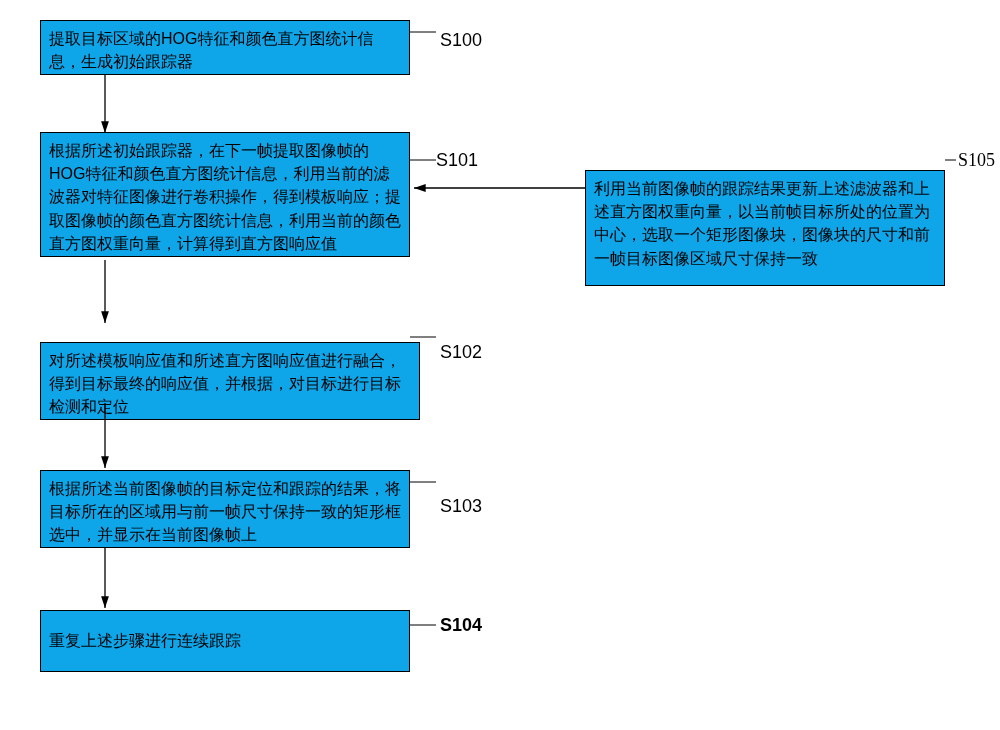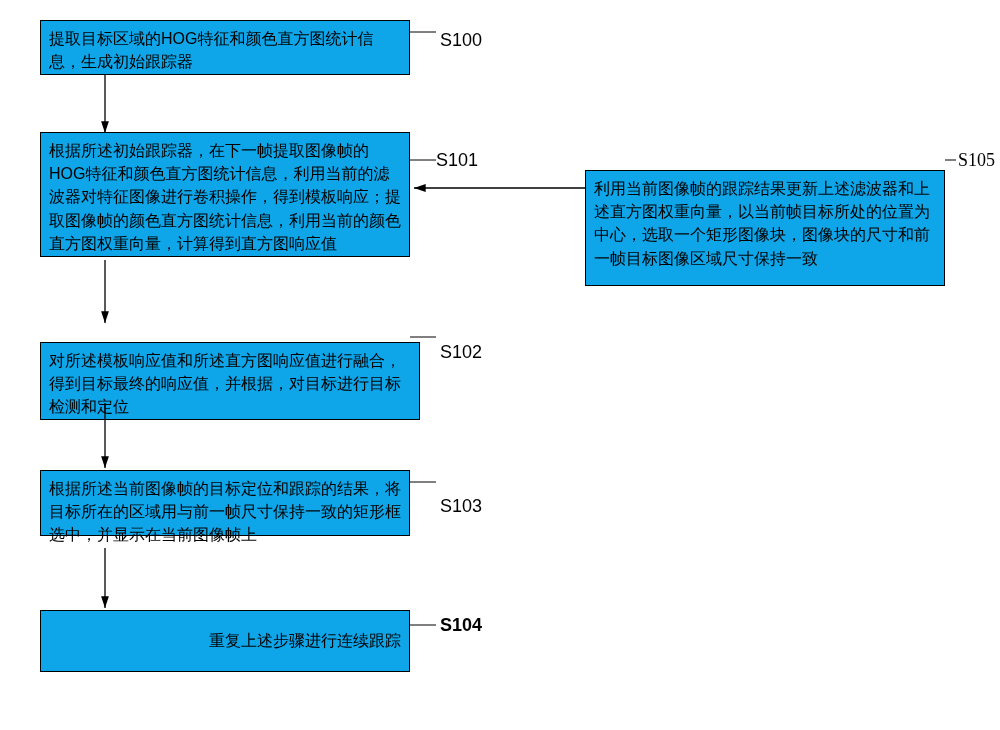--- a/index.html
+++ b/index.html
@@ -49,26 +49,26 @@
 <div class="box" style="left:585px; top:138px; width:360px; height:116px;margin-top:32px;">
   <span>利用当前图像帧的跟踪结果更新上述滤波器和上述直方图权重向量，以当前帧目标所处的位置为中心，选取一个矩形图像块，图像块的尺寸和前一帧目标图像区域尺寸保持一致</span>
 </div>
 <div class="step-label" style="left:958px; top:150px;font-family:Liberation Serif, serif;">S105</div>
 
 <div class="box" style="left:40px; top:342px; width:380px; height:78px;">
   <span>对所述模板响应值和所述直方图响应值进行融合，得到目标最终的响应值，并根据，对目标进行目标检测和定位</span>
 </div>
 <div class="step-label" style="left:440px; top:342px;">S102</div>
 
-<div class="box" style="left:40px; top:470px; width:370px; height:66px;">
+<div class="box" style="left:40px; top:470px; width:370px; height:78px;">
   <span>根据所述当前图像帧的目标定位和跟踪的结果，将目标所在的区域用与前一帧尺寸保持一致的矩形框选中，并显示在当前图像帧上</span>
 </div>
 <div class="step-label" style="left:440px; top:496px;">S103</div>
 
-<div class="box" style="left:40px; top:610px; width:370px; height:62px; text-align:center; display:flex; align-items:center; justify-content:flex-end;">
+<div class="box" style="left:40px; top:610px; width:370px; height:62px; text-align:center; display:flex; align-items:center; justify-content:flex-start;">
   <span>重复上述步骤进行连续跟踪</span>
 </div>
 <div class="step-label" style="left:440px; top:615px;font-weight:bold;">S104</div>
 
 <svg class="connectors">
   <defs>
     <marker id="arrow" markerWidth="10" markerHeight="10" refX="9" refY="3" orient="auto" markerUnits="strokeWidth">
       <path d="M0,0 L0,6 L9,3 z" fill="#000"></path>
     </marker>
   </defs>

